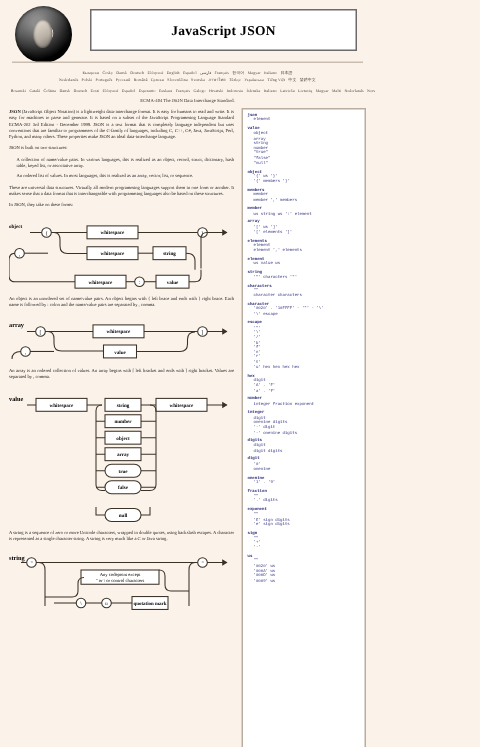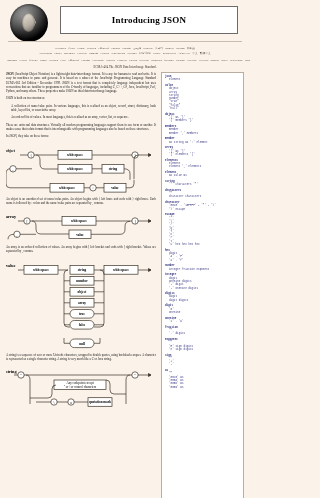--- a/index.html
+++ b/index.html
@@ -76,21 +76,21 @@
 </head>
 <body>
 
 <div class="page">
 
   <div class="hdr">
     <div class="logo">
         <div class="hole"></div>
       </div>
     <div class="titlebox">
-      <span>Introducing JSON</span>
+      <span>JavaScript JSON</span>
     </div>
     <div class="rule"></div>
   </div>
 
   <div class="nav" id="nav1"><a href="#">Бъларски</a><a href="#">Česky</a><a href="#">Dansk</a><a href="#">Deutsch</a><a href="#">Ελληνικά</a><a href="#">English</a><a href="#">Español</a><a href="#">فارسی</a><a href="#">Français</a><a href="#">한국어</a><a href="#">Magyar</a><a href="#">Italiano</a><a href="#">日本語</a><a href="#">Nederlands</a><a href="#">Polski</a><a href="#">Português</a><a href="#">Русский</a><a href="#">Română</a><a href="#">Српски</a><a href="#">Slovenščina</a><a href="#">Svenska</a><a href="#">ภาษาไทย</a><a href="#">Türkçe</a><a href="#">Українська</a><a href="#">Tiếng Việt</a><a href="#">中文</a><a href="#">繁體中文</a></div>
   <div class="nav" id="nav2"><a href="#">Bosanski</a><a href="#">Català</a><a href="#">Čeština</a><a href="#">Dansk</a><a href="#">Deutsch</a><a href="#">Eesti</a><a href="#">Ελληνικά</a><a href="#">Español</a><a href="#">Esperanto</a><a href="#">Euskara</a><a href="#">Français</a><a href="#">Galego</a><a href="#">Hrvatski</a><a href="#">Indonesia</a><a href="#">Íslenska</a><a href="#">Italiano</a><a href="#">Latviešu</a><a href="#">Lietuvių</a><a href="#">Magyar</a><a href="#">Malti</a><a href="#">Nederlands</a><a href="#">Norsk</a><a href="#">Polski</a><a href="#">Português</a><a href="#">Română</a><a href="#">Shqip</a><a href="#">Slovenčina</a><a href="#">Suomi</a></div>
 
   <div class="ecma">
     <a href="#">ECMA-404 The JSON Data Interchange Standard.</a>
   </div>

